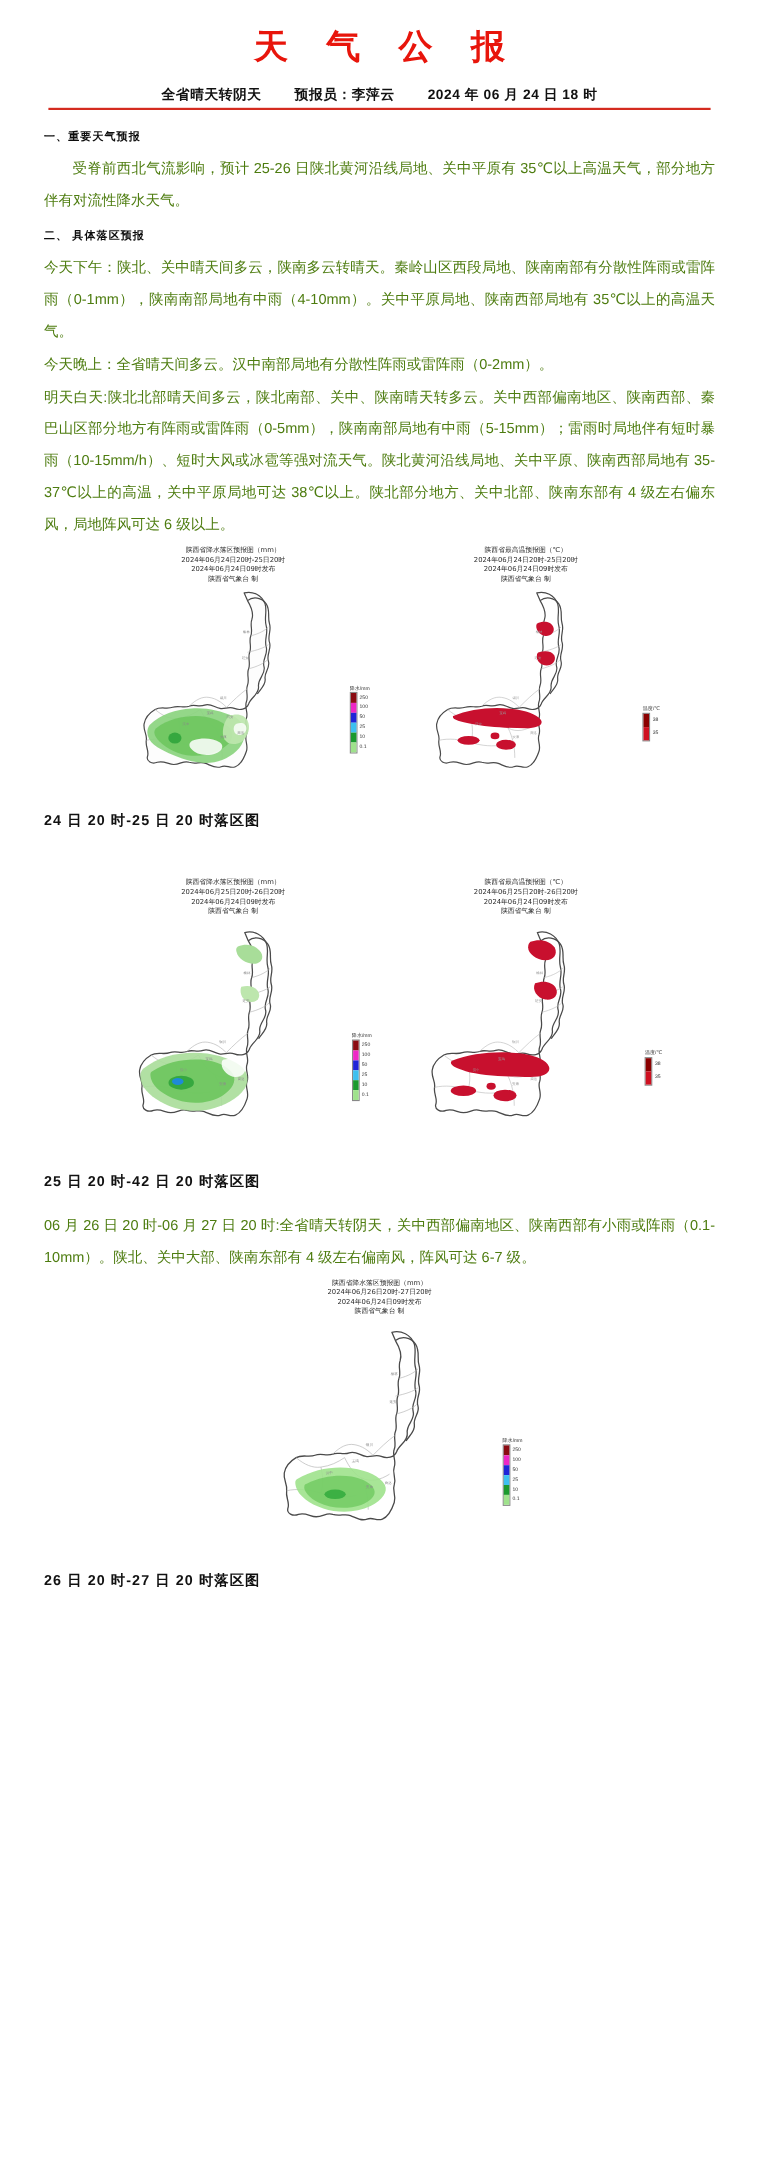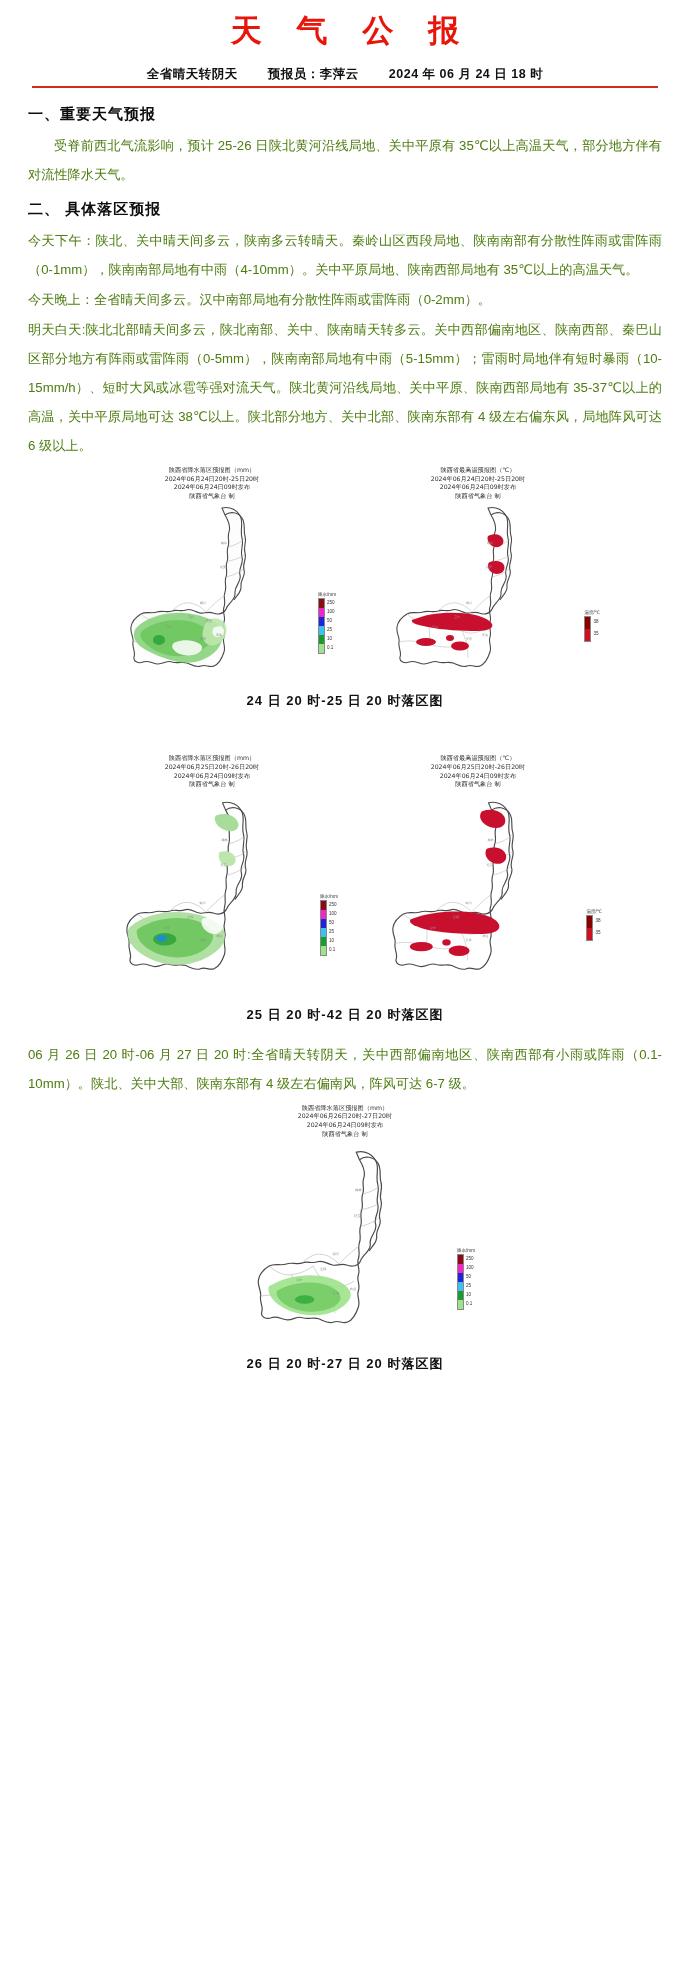--- a/index.html
+++ b/index.html
@@ -3,21 +3,21 @@
 <meta charset="utf-8">
 <style>
   * { box-sizing: border-box; }
   html, body { margin:0; padding:0; }
   body {
     width: 690px;
     background: #ffffff;
     font-family: "Liberation Sans", "DejaVu Sans", sans-serif;
     color: #1a1a1a;
   }
-  .page { width: 690px; position: relative; padding: 0; }
+  .page { width: 690px; position: relative; padding: 12px; }
 
   
   .title-wrap { text-align:center; padding: 10px 0 6px 0; }
   .title {
     display:inline-block;
     color:#e8150b;
     font-weight:bold;
     font-size:31px;
     letter-spacing:12px;
     text-indent:12px;
@@ -33,21 +33,21 @@
     color:#111;
     padding-bottom:3px;
     border-bottom:2px solid #d42b1f;
     letter-spacing:0.5px;
   }
   .byline span { margin: 0 2px; }
 
   
   .content { padding: 6px 28px 0 28px; }
   h2.sec {
-    font-size:15px;
+    font-size:10px;
     font-weight:bold;
     margin: 11px 0 7px 0;
     letter-spacing:1px;
     color:#0d0d0d;
   }
   p.para {
     font-size:13.2px;
     line-height:29px;
     margin:0 0 1px 0;
     text-align:justify;
@@ -68,25 +68,25 @@
     line-height:8.6px;
     color:#2b2b2b;
     font-family:"DejaVu Sans","Liberation Sans",sans-serif;
     transform: scale(1);
     white-space:nowrap;
   }
   .mapbox { position:relative; height:190px; }
   .mapbox.tall { height:215px; }
   .mapsvg { display:block; margin:0 auto; }
   .figcaption {
-    text-align:center;
+    text-align:left;
     font-size:13px;
     font-weight:bold;
     letter-spacing:1px;
-    margin-top:2px;
+    margin-top:16px;
     color:#111;
   }
 
   
   .legend { position:absolute; }
   .legend .lgtitle { font-size:4.6px; color:#333; text-align:center; margin-bottom:1px; white-space:nowrap;}
   .lgbar { display:flex; }
   .lgcolors { width:7px; display:flex; flex-direction:column; border:0.4px solid #888; }
   .lgcolors div { height:9px; }
   .lglabels { display:flex; flex-direction:column; margin-left:2px; }

